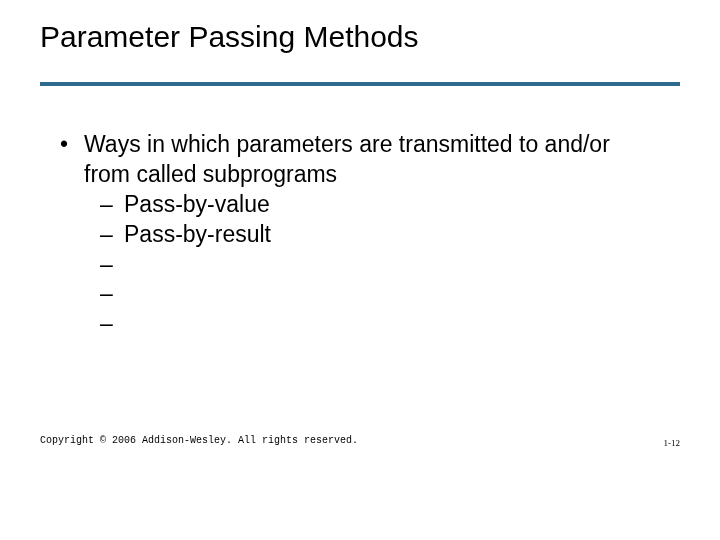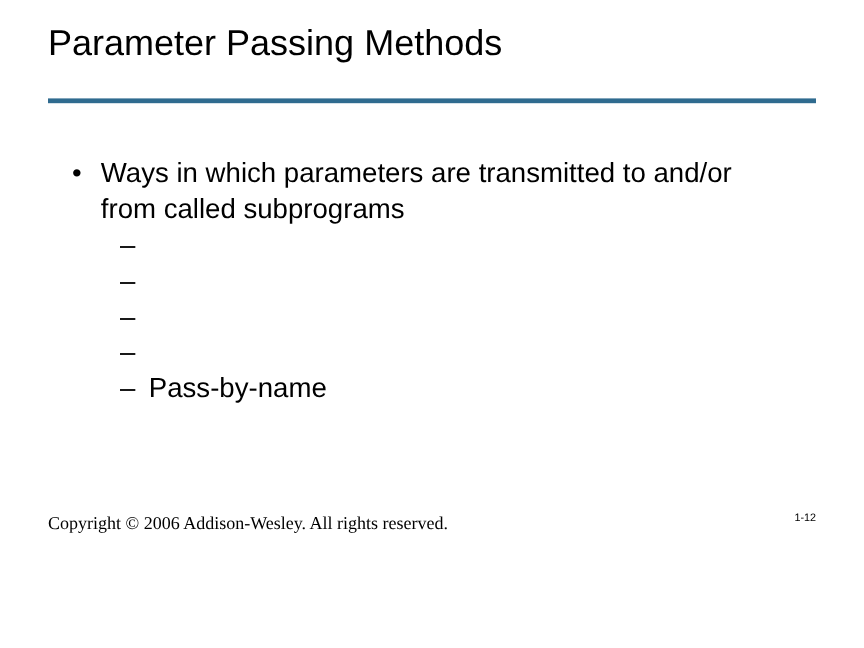--- a/index.html
+++ b/index.html
@@ -6,48 +6,49 @@
   html, body { width: 720px; height: 540px; background: #fff; font-family: Verdana, Geneva, sans-serif; color: #000; }
   .slide { position: relative; width: 720px; height: 468px; }
   .title { position: absolute; left: 40px; top: 20px; font-size: 30px; font-weight: 400; letter-spacing: 0px; }
   .rule { position: absolute; left: 40px; top: 82px; width: 640px; height: 4px; background: #2f6b8f; }
   .body { position: absolute; left: 60px; top: 130px; width: 600px; font-size: 23px; line-height: 1.3; }
   .b1 { display: flex; }
   .b1 .dot { width: 24px; flex: 0 0 24px; }
   .b1 .txt { flex: 1; }
   .b2 { display: flex; margin-left: 40px; }
   .b2 .dash { width: 24px; flex: 0 0 24px; }
-  .footer-left { position: absolute; left: 40px; bottom: 22px; font-size: 15px; font-family: Liberation Serif, serif; color: #000; }
-  .footer-right { position: absolute; right: 40px; bottom: 32px; font-size: 9px; font-family: Liberation Sans, sans-serif; color: #000; }
+  .footer-left { position: absolute; left: 40px; bottom: 22px; font-size: 10px; font-family: Liberation Mono, monospace; color: #000; }
+  .footer-right { position: absolute; right: 40px; bottom: 20px; font-size: 9px; font-family: Liberation Serif, serif; color: #000; }
 </style>
 </head>
 <body>
 
 <div class="slide">
   <div class="title">Parameter Passing Methods</div>
   <div class="rule"></div>
 
   <div class="body">
     <div class="b1">
       <div class="dot">•</div>
       <div class="txt">Ways in which parameters are transmitted to and/or from called subprograms</div>
     </div>
     <div class="b2">
       <div class="dash">–</div>
+      <div>Pass-by-value</div>
+    </div>
+    <div class="b2">
+      <div class="dash">–</div>
+      <div>Pass-by-result</div>
     </div>
     <div class="b2">
       <div class="dash">–</div>
     </div>
     <div class="b2">
       <div class="dash">–</div>
     </div>
     <div class="b2">
       <div class="dash">–</div>
     </div>
-    <div class="b2">
-      <div class="dash">–</div>
-      <div>Pass-by-name</div>
-    </div>
   </div>
 
   <div class="footer-left">Copyright © 2006 Addison-Wesley. All rights reserved.</div>
   <div class="footer-right">1-12</div>
 </div>
 
 </body></html>

